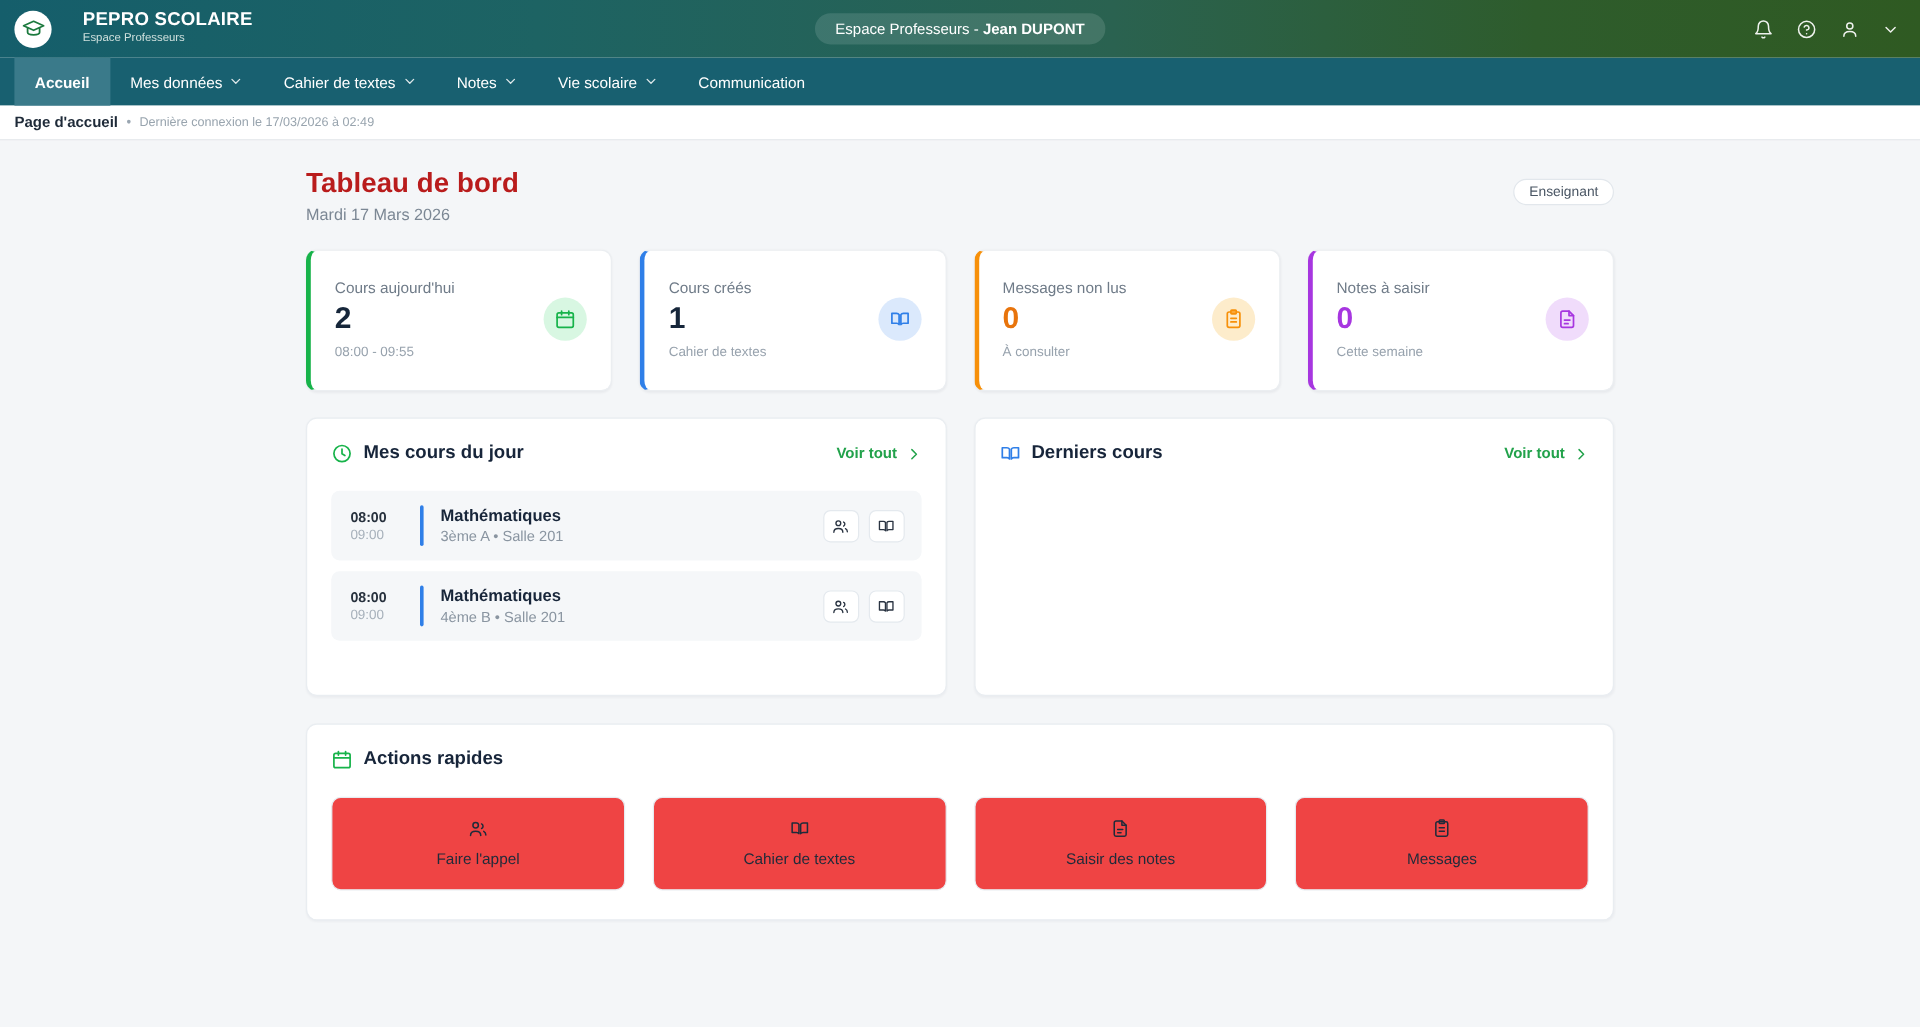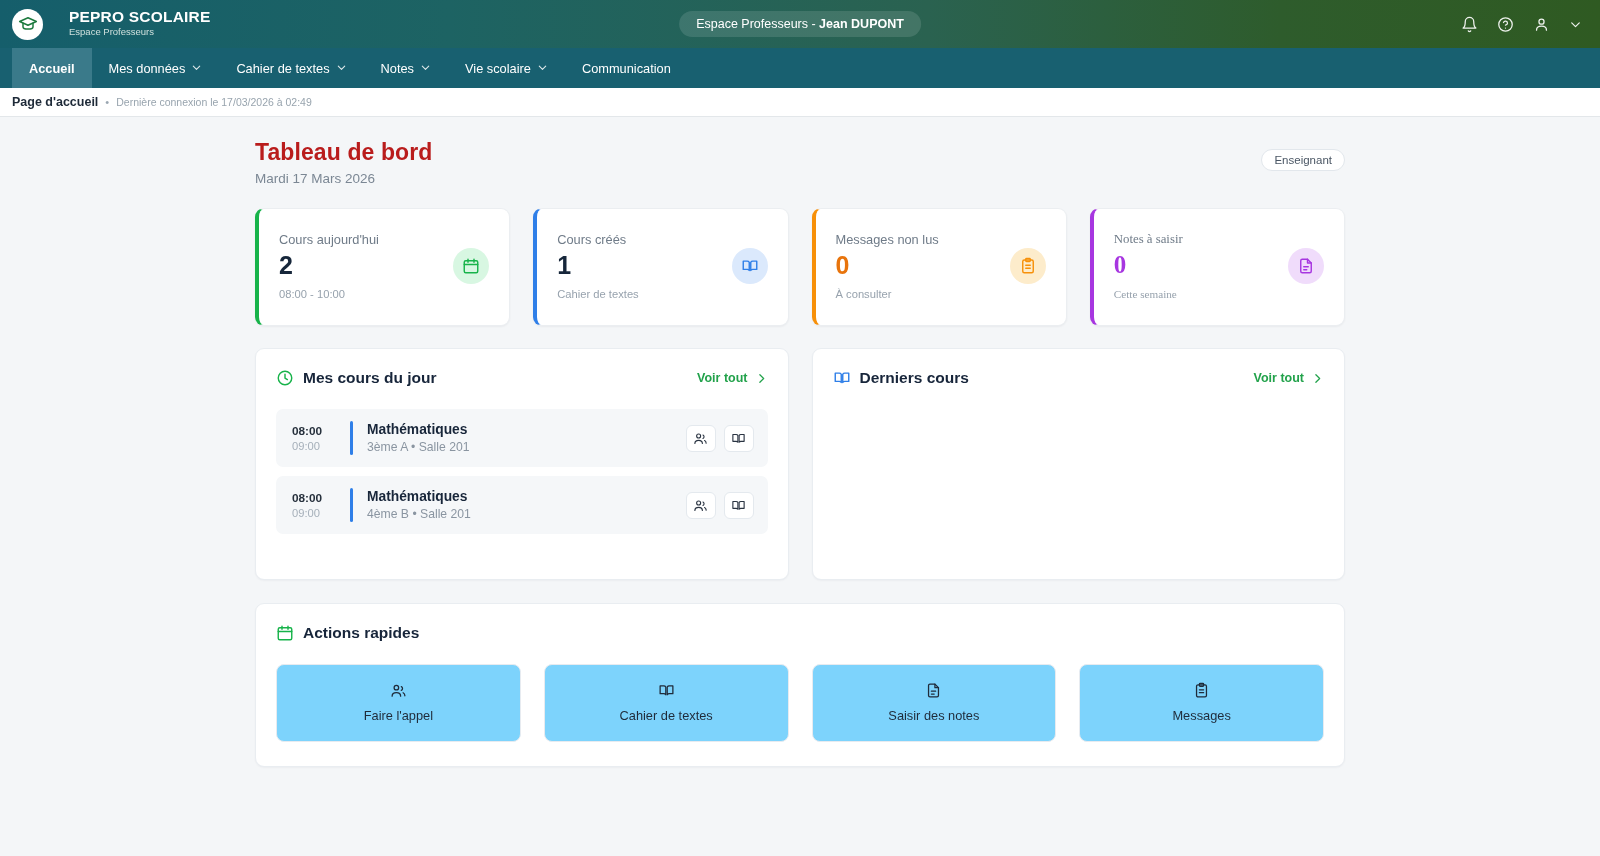--- a/index.html
+++ b/index.html
@@ -163,21 +163,21 @@
   }
 
   
   .qa-panel {
     background: #ffffff; border: 1px solid #e9edf1; border-radius: 9px;
     margin-top: 23px; padding: 20px 20px 24px 20px;
     box-shadow: 0 1px 2px rgba(16,24,40,.04);
   }
   .qa-grid { display: flex; gap: 23px; margin-top: 22px; }
   .qa-btn {
-    flex: 1; background: #7dd3fc;
+    flex: 1; background: #ef4444;
     border: 1px solid #e7ebf0; border-radius: 8px;
     padding: 17px 10px 18px 10px;
     display: flex; flex-direction: column; align-items: center; gap: 9px;
     cursor: pointer;
   }
   .qa-label { font-size: 12.8px; color: #1f2b3a; }
 </style>
 </head>
 <body>
 
@@ -275,21 +275,21 @@
         <div class="page-date">Mardi 17 Mars 2026</div>
       </div>
       <div class="role-badge">Enseignant</div>
     </div>
 
     <div class="stats" id="stats-root">
         <div class="stat" style="border-left-color: rgb(23, 179, 74);">
           <div class="stat-txt">
             <div class="stat-label">Cours aujourd'hui</div>
             <div class="stat-value" style="color:#16263a">2</div>
-            <div class="stat-sub">08:00 - 10:00</div>
+            <div class="stat-sub">08:00 - 09:55</div>
           </div>
           <div class="stat-bubble" style="background:#d8f7e2">
             <svg width="18" height="18" viewBox="0 0 24 24" fill="none" stroke="#17b34a" stroke-width="1.9" stroke-linecap="round" stroke-linejoin="round">
               <rect x="3" y="5" width="18" height="16" rx="2"></rect>
               <path d="M3 10h18M8 3v4M16 3v4"></path>
             </svg>
           </div>
         </div>
         <div class="stat" style="border-left-color: rgb(47, 127, 232);">
           <div class="stat-txt">
@@ -311,21 +311,21 @@
             <div class="stat-sub">À consulter</div>
           </div>
           <div class="stat-bubble" style="background:#fdeccb">
             <svg width="18" height="18" viewBox="0 0 24 24" fill="none" stroke="#f79009" stroke-width="1.9" stroke-linecap="round" stroke-linejoin="round">
               <rect x="5" y="4" width="14" height="17" rx="2"></rect>
               <rect x="9" y="2" width="6" height="4" rx="1"></rect>
               <path d="M9 11h6M9 15h6"></path>
             </svg>
           </div>
         </div>
-        <div class="stat" style="border-left-color: rgb(167, 54, 224); font-family: Liberation Serif, serif;">
+        <div class="stat" style="border-left-color: rgb(167, 54, 224);">
           <div class="stat-txt">
             <div class="stat-label">Notes à saisir</div>
             <div class="stat-value" style="color:#a736e0">0</div>
             <div class="stat-sub">Cette semaine</div>
           </div>
           <div class="stat-bubble" style="background:#f0dcfb">
             <svg width="18" height="18" viewBox="0 0 24 24" fill="none" stroke="#a736e0" stroke-width="1.9" stroke-linecap="round" stroke-linejoin="round">
               <path d="M14 3H7a2 2 0 0 0-2 2v14a2 2 0 0 0 2 2h10a2 2 0 0 0 2-2V8z"></path>
               <path d="M14 3v5h5M9 13h6M9 17h4"></path>
             </svg>

